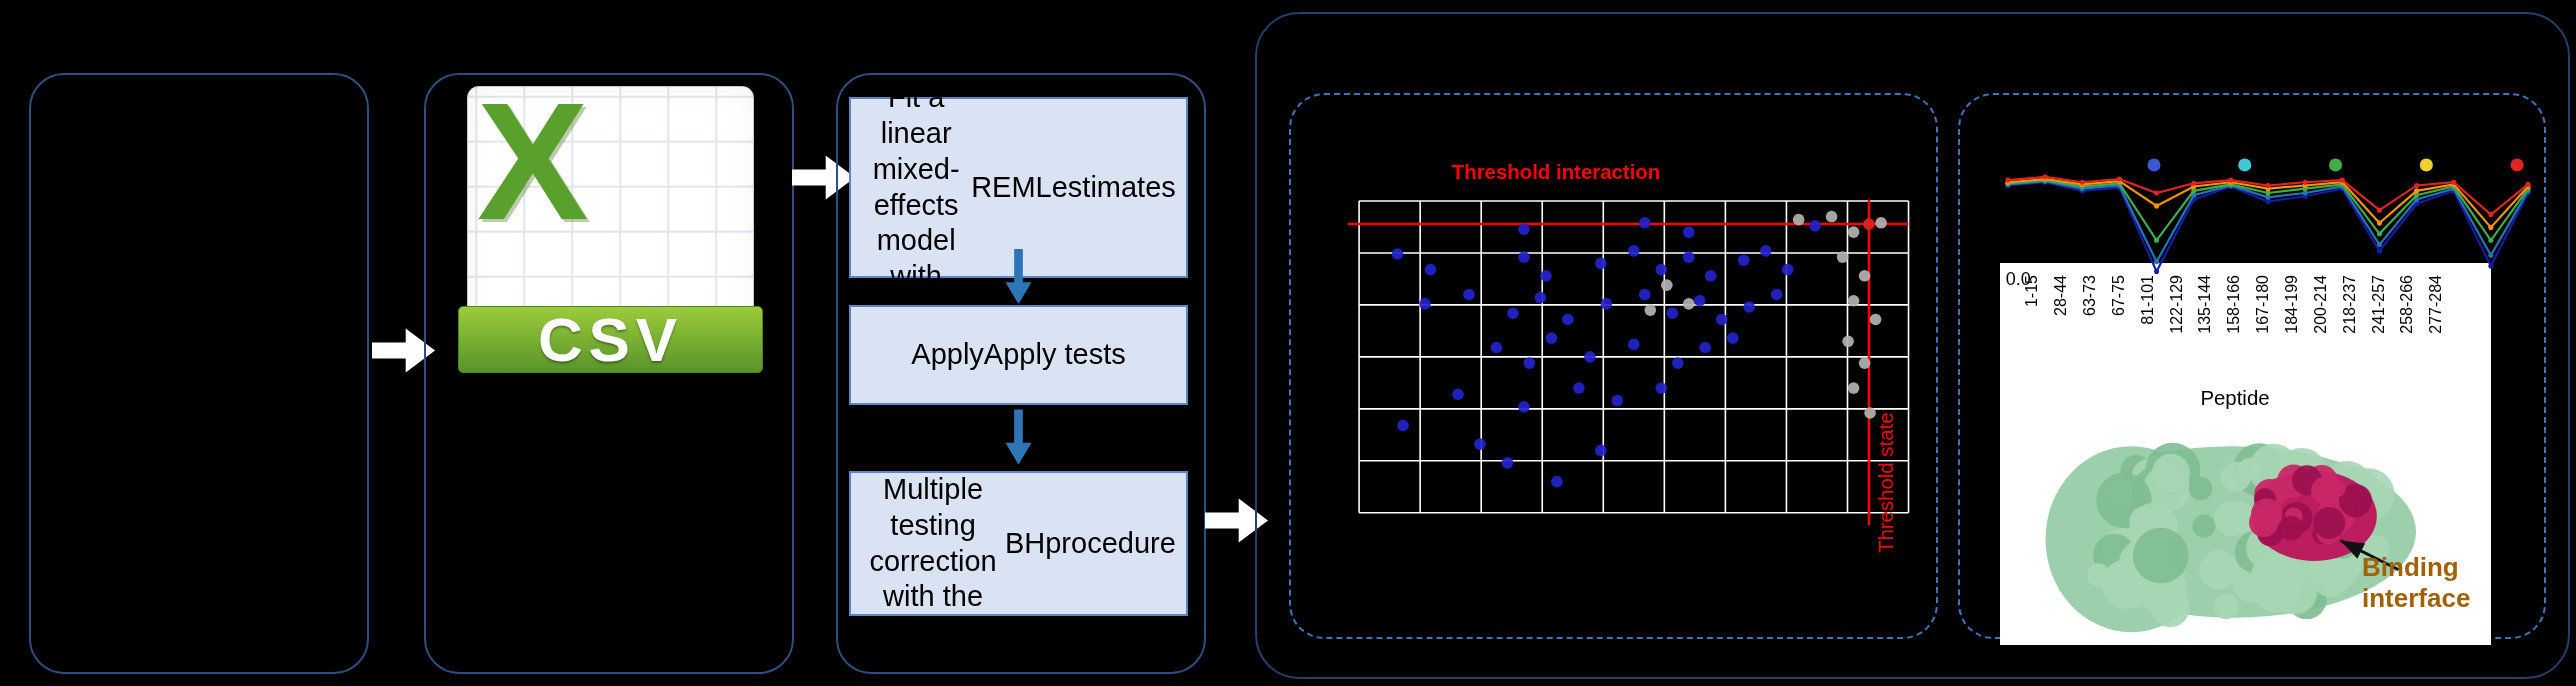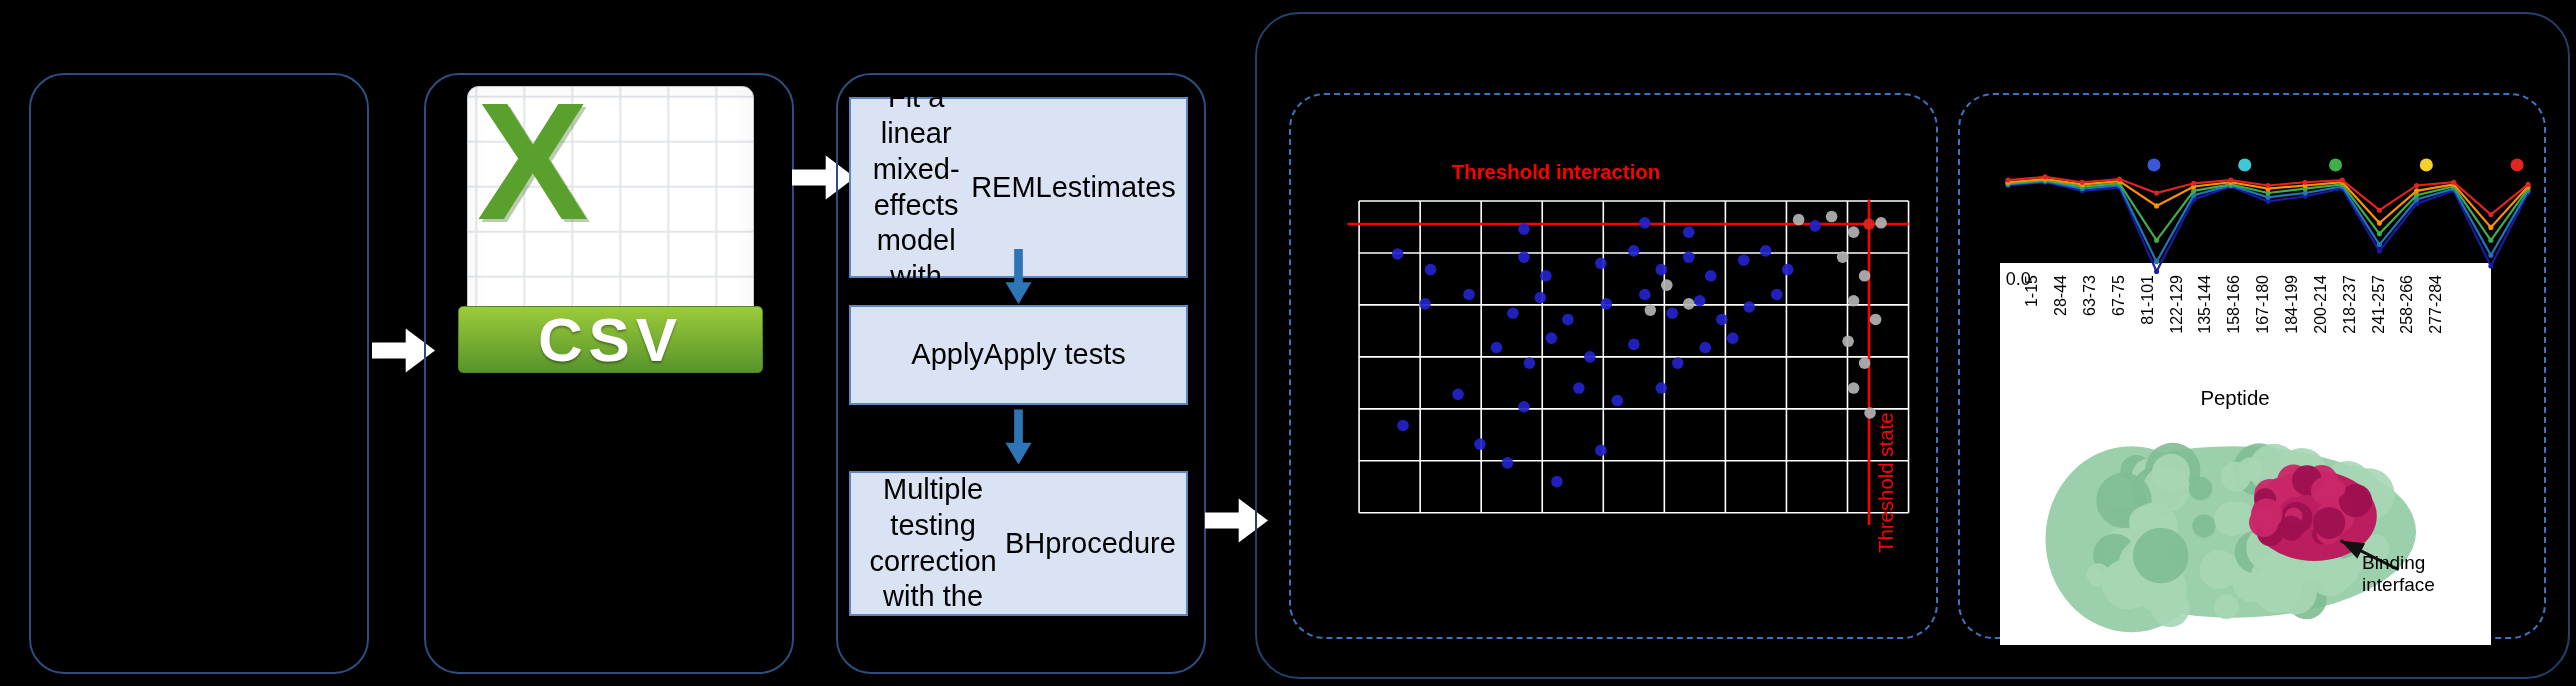--- a/index.html
+++ b/index.html
@@ -37,21 +37,21 @@
                 white-space:nowrap;}
   
   .white-box{position:absolute;left:2000px;top:263px;width:491px;height:382px;background:#fff;z-index:5;}
   #uptake-svg{position:absolute;left:1992px;top:156px;z-index:6;}
   .ytick{position:absolute;left:5.8px;top:5.8px;font-size:18px;color:#000;}
   #peptide-labels{position:absolute;left:0;top:0;width:100%;height:131px;}
   .pep{position:absolute;top:11.6px;display:inline-block;white-space:nowrap;font-size:16px;color:#000;
        transform-origin:0 0;transform:rotate(-90deg) translateX(-100%);}
   .pep-title{position:absolute;left:226px;top:124px;transform:translateX(-50%);font-size:20.4px;color:#000;margin-left:9px;}
   #protein-svg{position:absolute;left:14.5px;top:138px;}
-  .binding-label{position:absolute;left:362px;top:289px;width:124px;font-size:19px;line-height:1.18;color:#000000;}
+  .binding-label{position:absolute;left:362px;top:289px;width:124px;font-size:26px;line-height:1.18;color:#a16207;font-weight:bold;}
 </style>
 </head>
 <body>
 
 <div id="stage">
 
   <div class="panel" style="left:29px;top:73px;width:336px;height:597px;"></div>
 
   <svg class="harrow" style="left:372px;top:327px;" width="63" height="47" viewBox="0 0 86 64">
     <polygon points="0,21 46,21 46,2 86,32 46,62 46,43 0,43" fill="#ffffff"></polygon>

